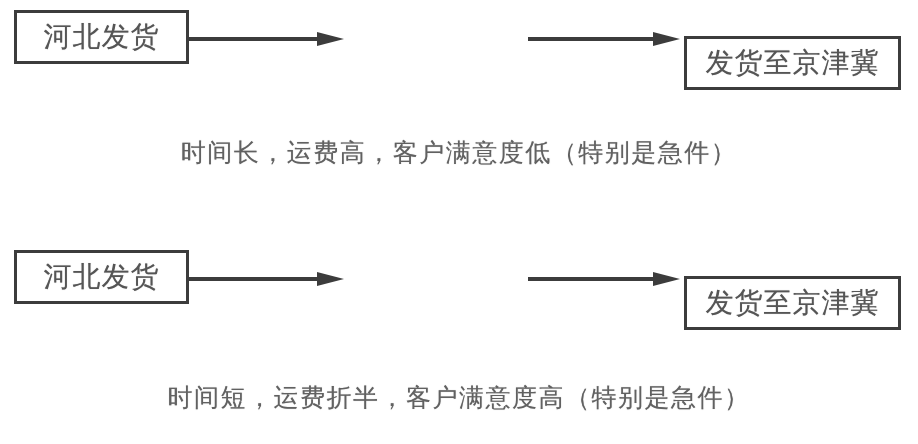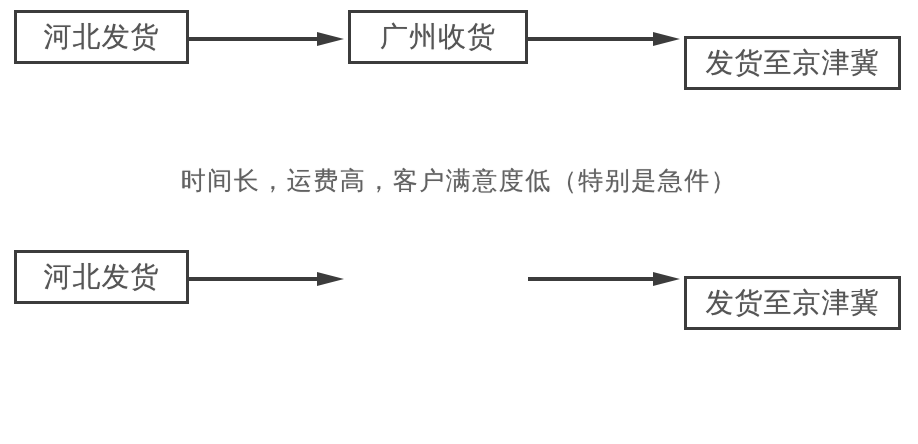--- a/index.html
+++ b/index.html
@@ -93,42 +93,39 @@
     position: absolute;
     left: 0;
     width: 918px;
     text-align: center;
     font-size: 25px;
     color: #616161;
     letter-spacing: 1.5px;
     white-space: nowrap;
     text-shadow: 0 0 0.8px rgba(130,130,130,0.7);
   }
-  .caption.c1 { top: 136px; margin-top: 28px; }
+  .caption.c1 { top: 136px; }
   .caption.c2 { top: 381px; }
 </style>
 </head>
 <body>
 
 <div class="diagram-canvas">
 
   <div class="flow-row row-1">
 
     <div class="node-box n1">
       <span class="node-label">河北发货</span>
     </div>
 
     <div class="arrow a1">
       <div class="arrow-line"></div>
       <div class="arrow-head"></div>
     </div>
 
-    <div class="node-box n2">
-      <span class="node-label">广州收货</span>
-    </div>
 
     <div class="arrow a2">
       <div class="arrow-line"></div>
       <div class="arrow-head"></div>
     </div>
 
     <div class="node-box n3">
       <span class="node-label">发货至京津冀</span>
     </div>
 
@@ -152,14 +149,15 @@
       <div class="arrow-line"></div>
       <div class="arrow-head"></div>
     </div>
 
     <div class="node-box n3">
       <span class="node-label">发货至京津冀</span>
     </div>
 
   </div>
 
+  <div class="caption c2">时间短，运费折半，客户满意度高（特别是急件）</div>
 
 </div>
 
 </body></html>

